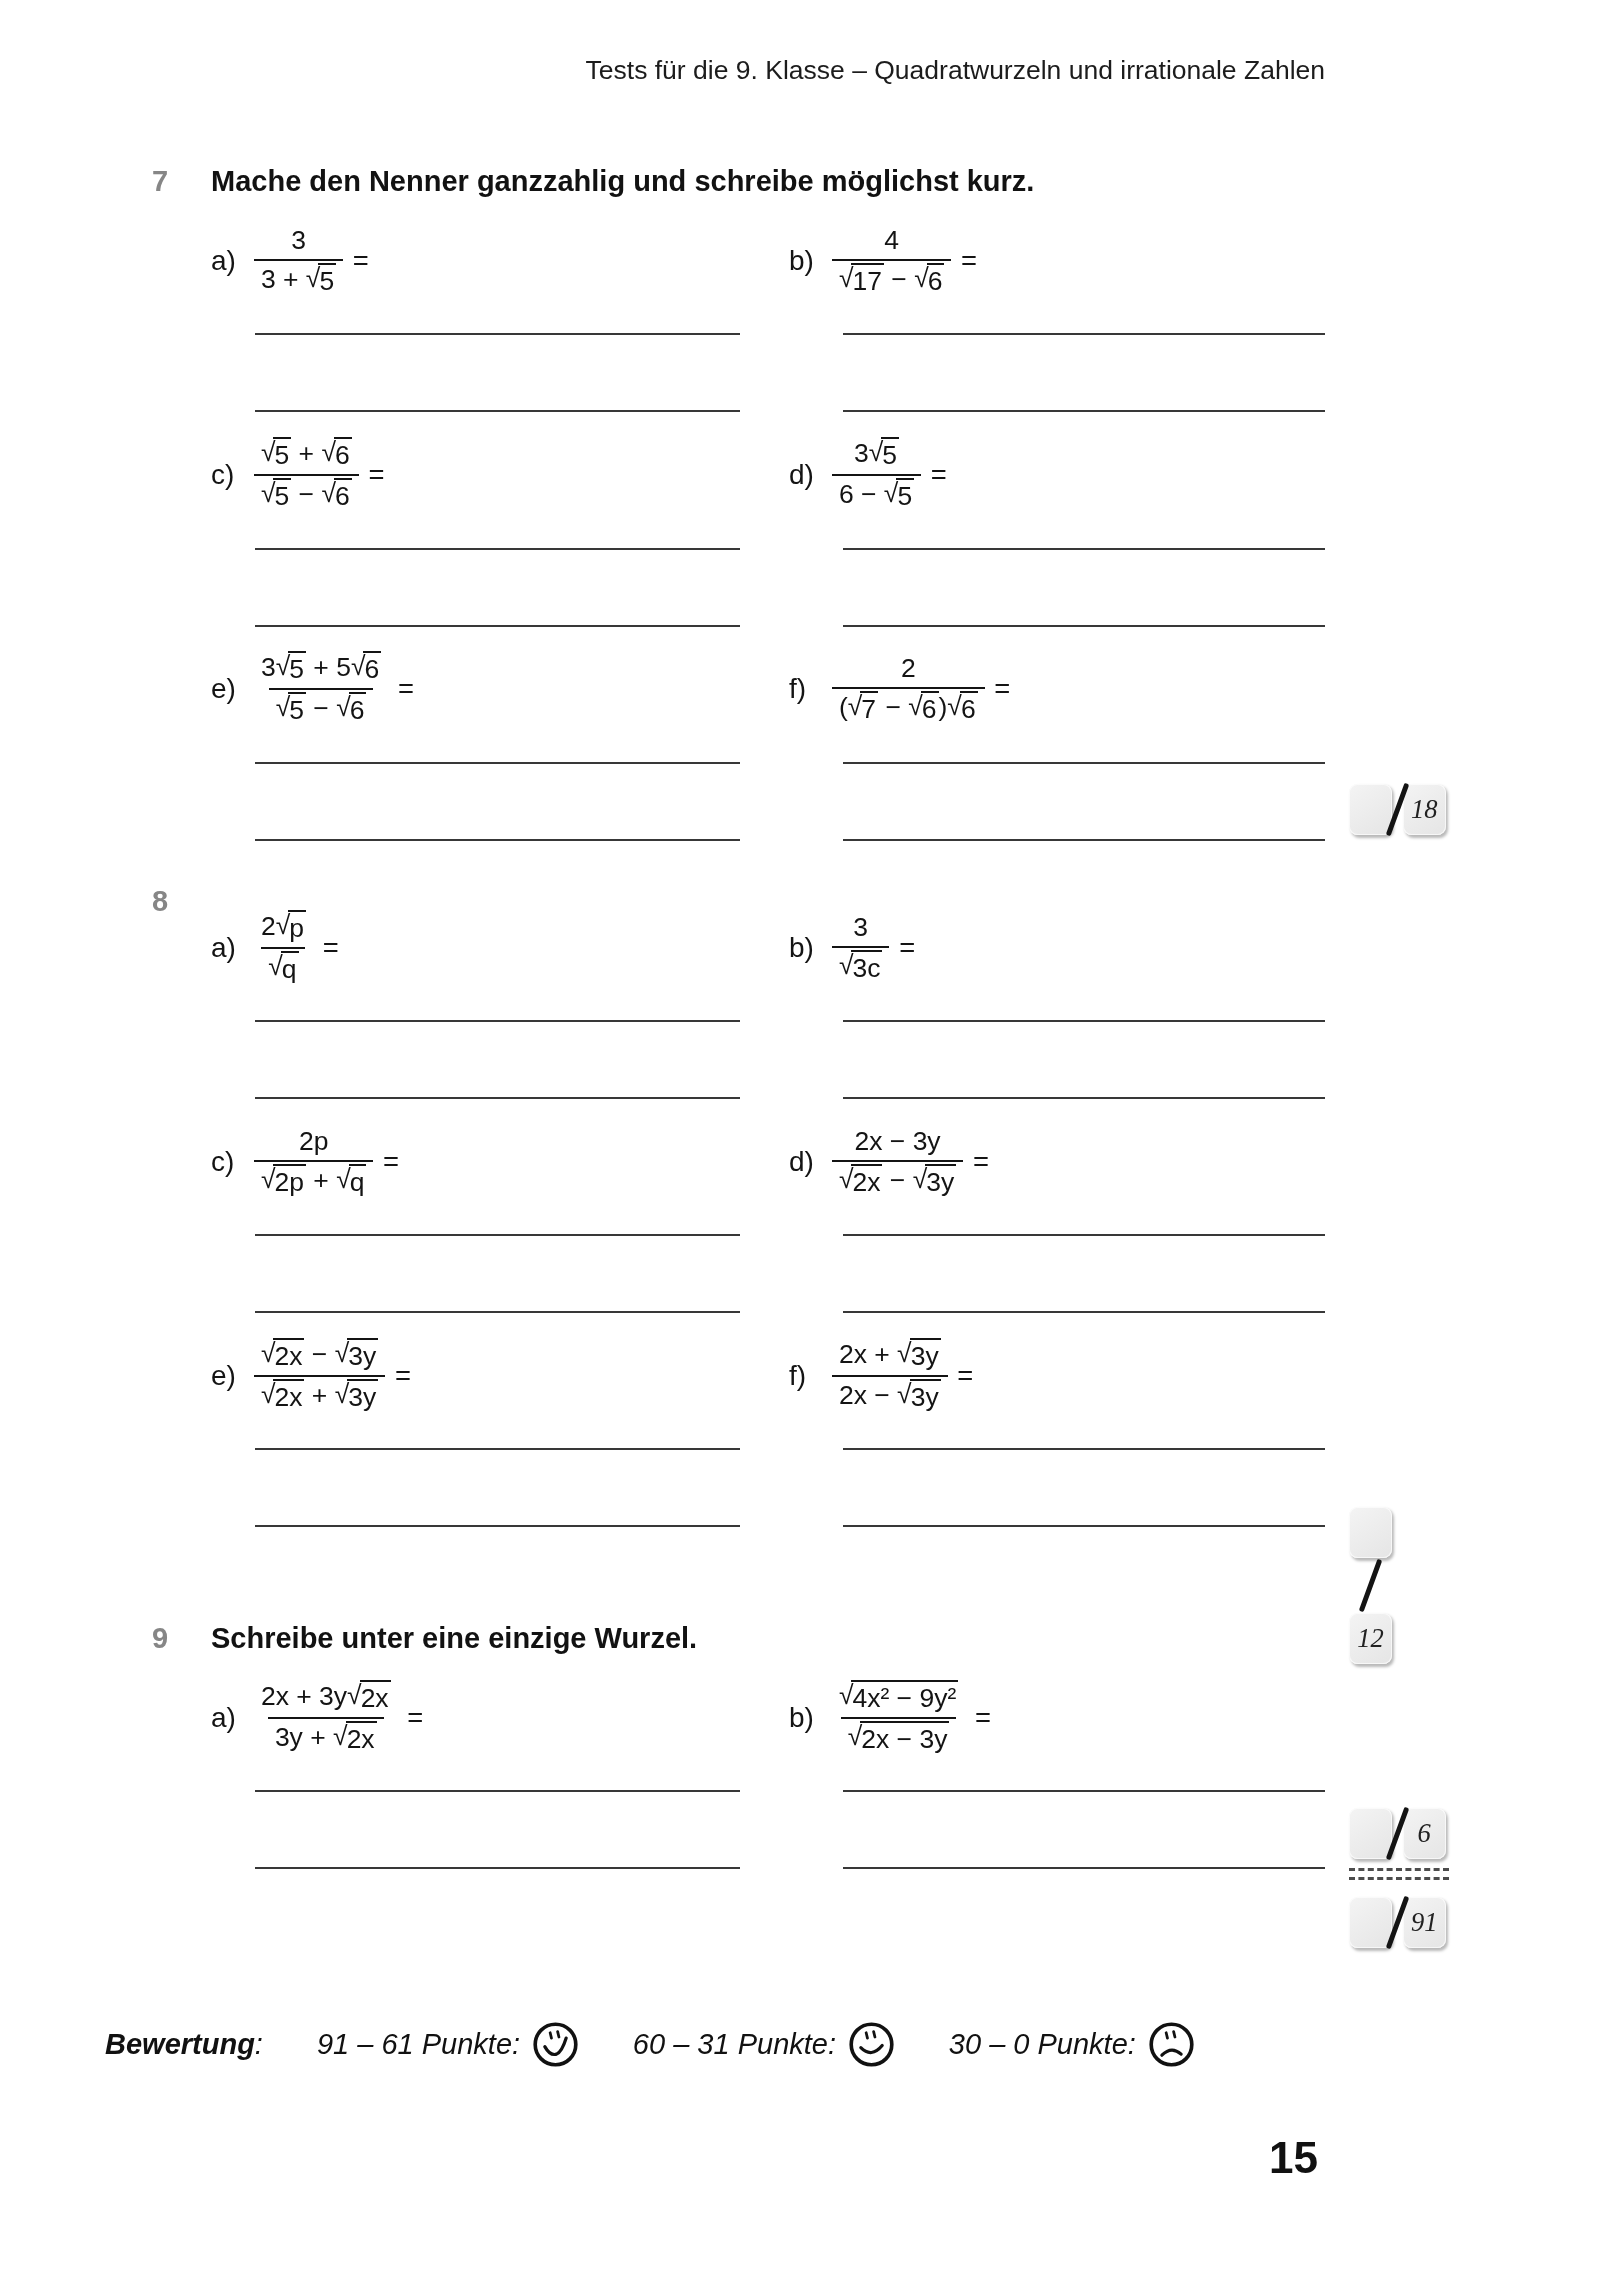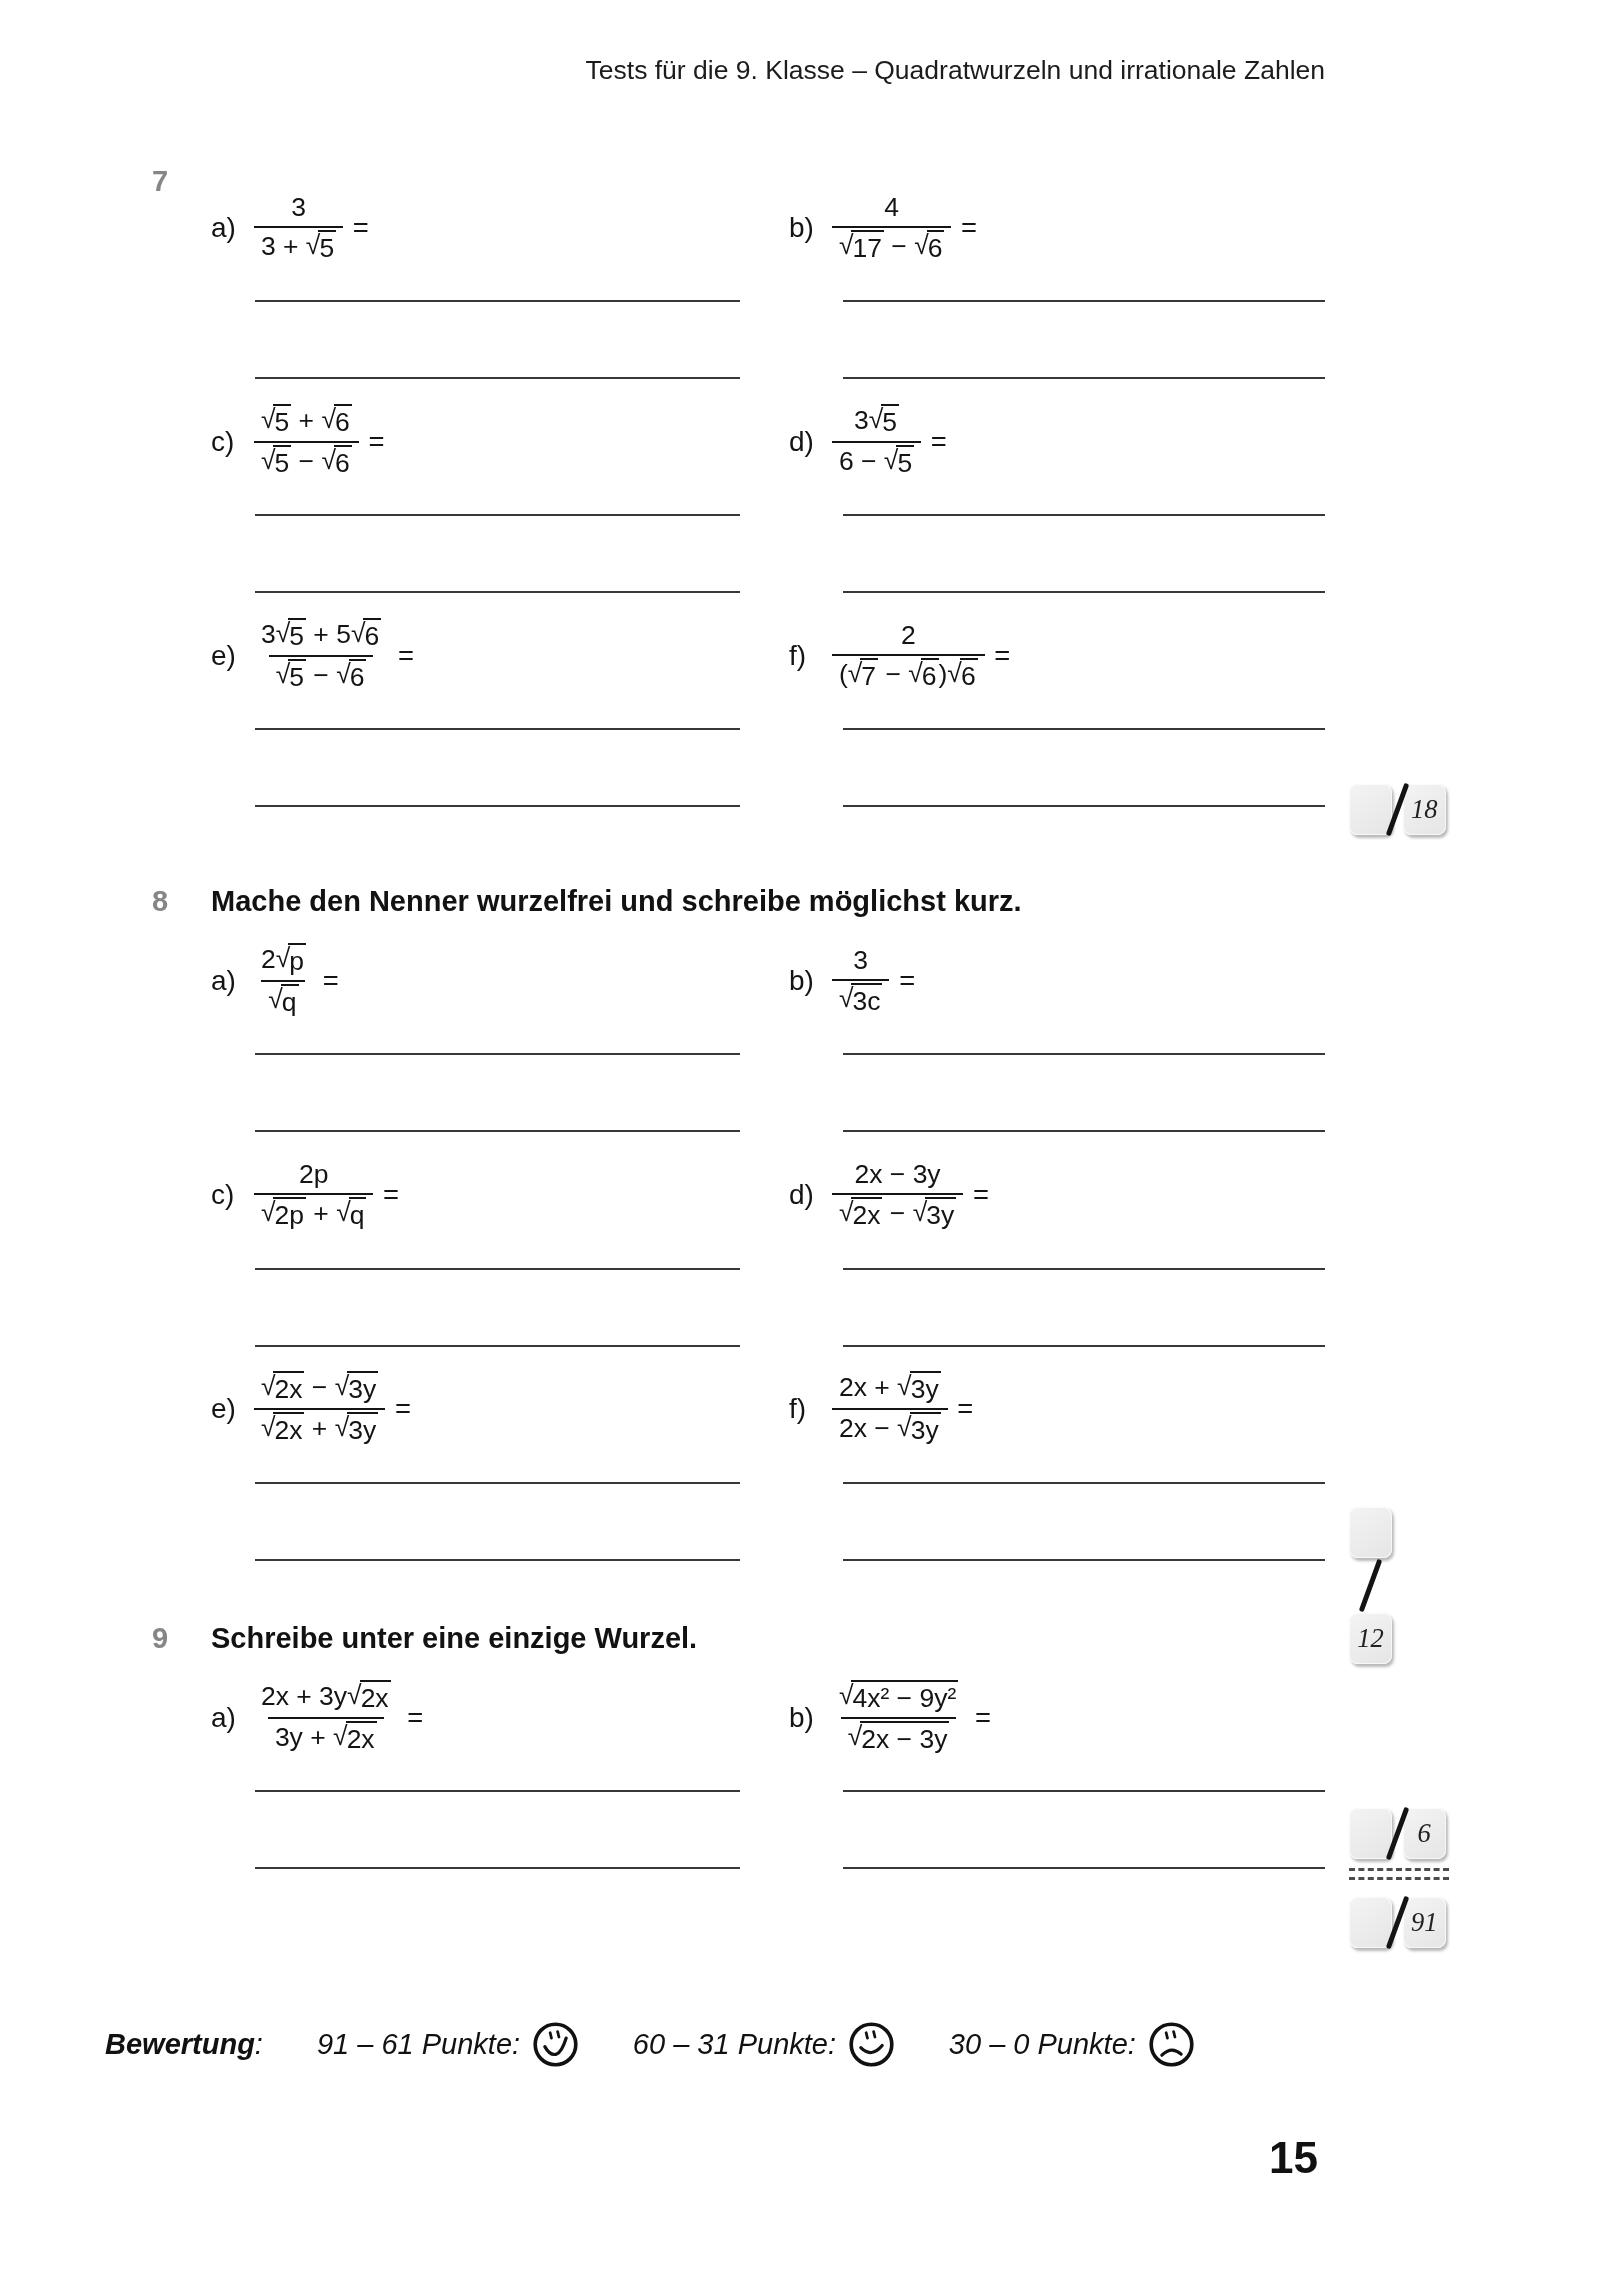--- a/index.html
+++ b/index.html
@@ -62,21 +62,21 @@
 </style>
 </head>
 <body>
 
 <div class="page">
 
   <div class="header">Tests für die 9. Klasse – Quadratwurzeln und irrationale Zahlen</div>
 
   <div id="exercises">
       <div class="ex" id="ex0">
-        <div class="ex-heading"><span class="ex-num">7</span></div>
+        <div class="ex-heading"><span class="ex-num">7</span><span class="ex-title">Mache den Nenner ganzzahlig und schreibe möglichst kurz.</span></div>
         <div class="cols formula-row">
           <div class="part">
             <span class="part-label">a)</span>
             <span class="frac">
               <span class="frac-num"><span class="math-text">3</span></span>
               <span class="frac-den"><span class="math-text">3 + </span><span class="sqrt"><span class="sqrt-sign">√</span><span class="sqrt-body">5</span></span></span>
             </span>
             <span class="equals">=</span>
           </div>
           <div class="part">
@@ -167,21 +167,21 @@
         <div class="cols line-row-2">
           <div class="line-cell">
             <div class="answer-line"></div>
           </div>
           <div class="line-cell right">
             <div class="answer-line"></div>
           </div>
         </div>
       </div>
       <div class="ex" id="ex1">
-        <div class="ex-heading"><span class="ex-num">8</span><span class="ex-title">Mache den Nenner wurzelfrei und schreibe möglichst kurz.</span></div>
+        <div class="ex-heading"><span class="ex-num">8</span></div>
         <div class="cols formula-row">
           <div class="part">
             <span class="part-label">a)</span>
             <span class="frac">
               <span class="frac-num"><span class="math-text">2</span><span class="sqrt"><span class="sqrt-sign">√</span><span class="sqrt-body">p</span></span></span>
               <span class="frac-den"><span class="sqrt"><span class="sqrt-sign">√</span><span class="sqrt-body">q</span></span></span>
             </span>
             <span class="equals">=</span>
           </div>
           <div class="part">

